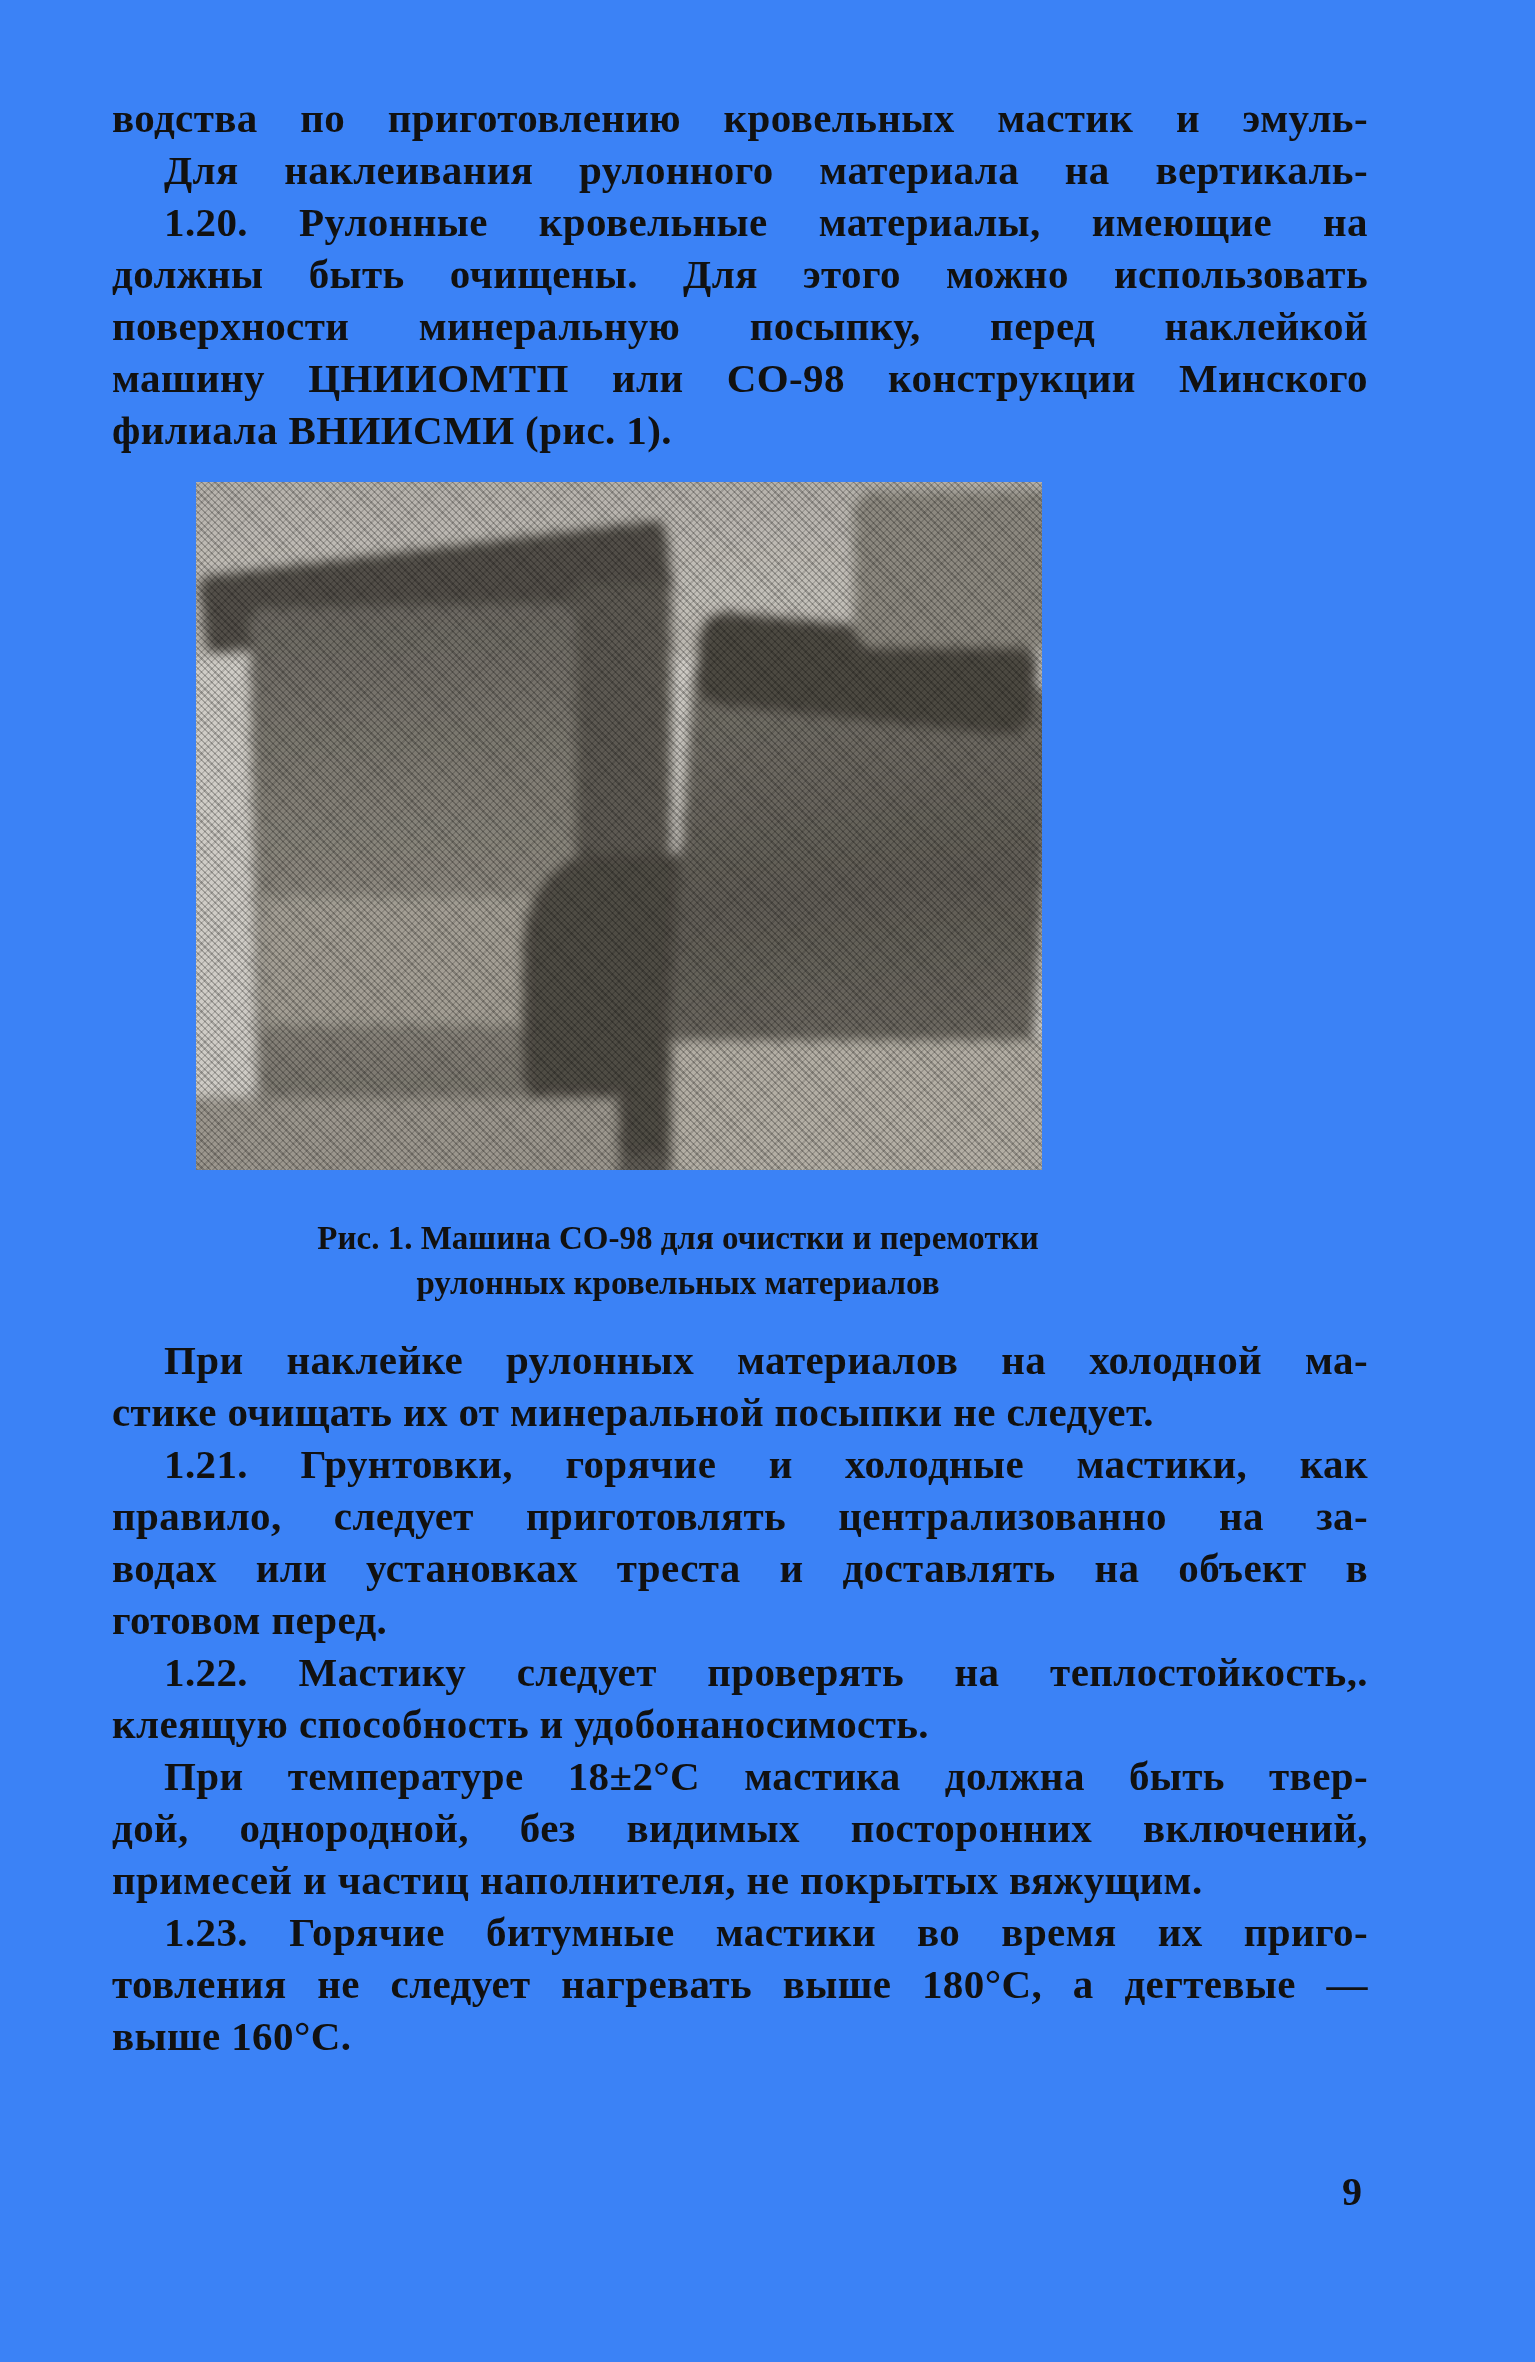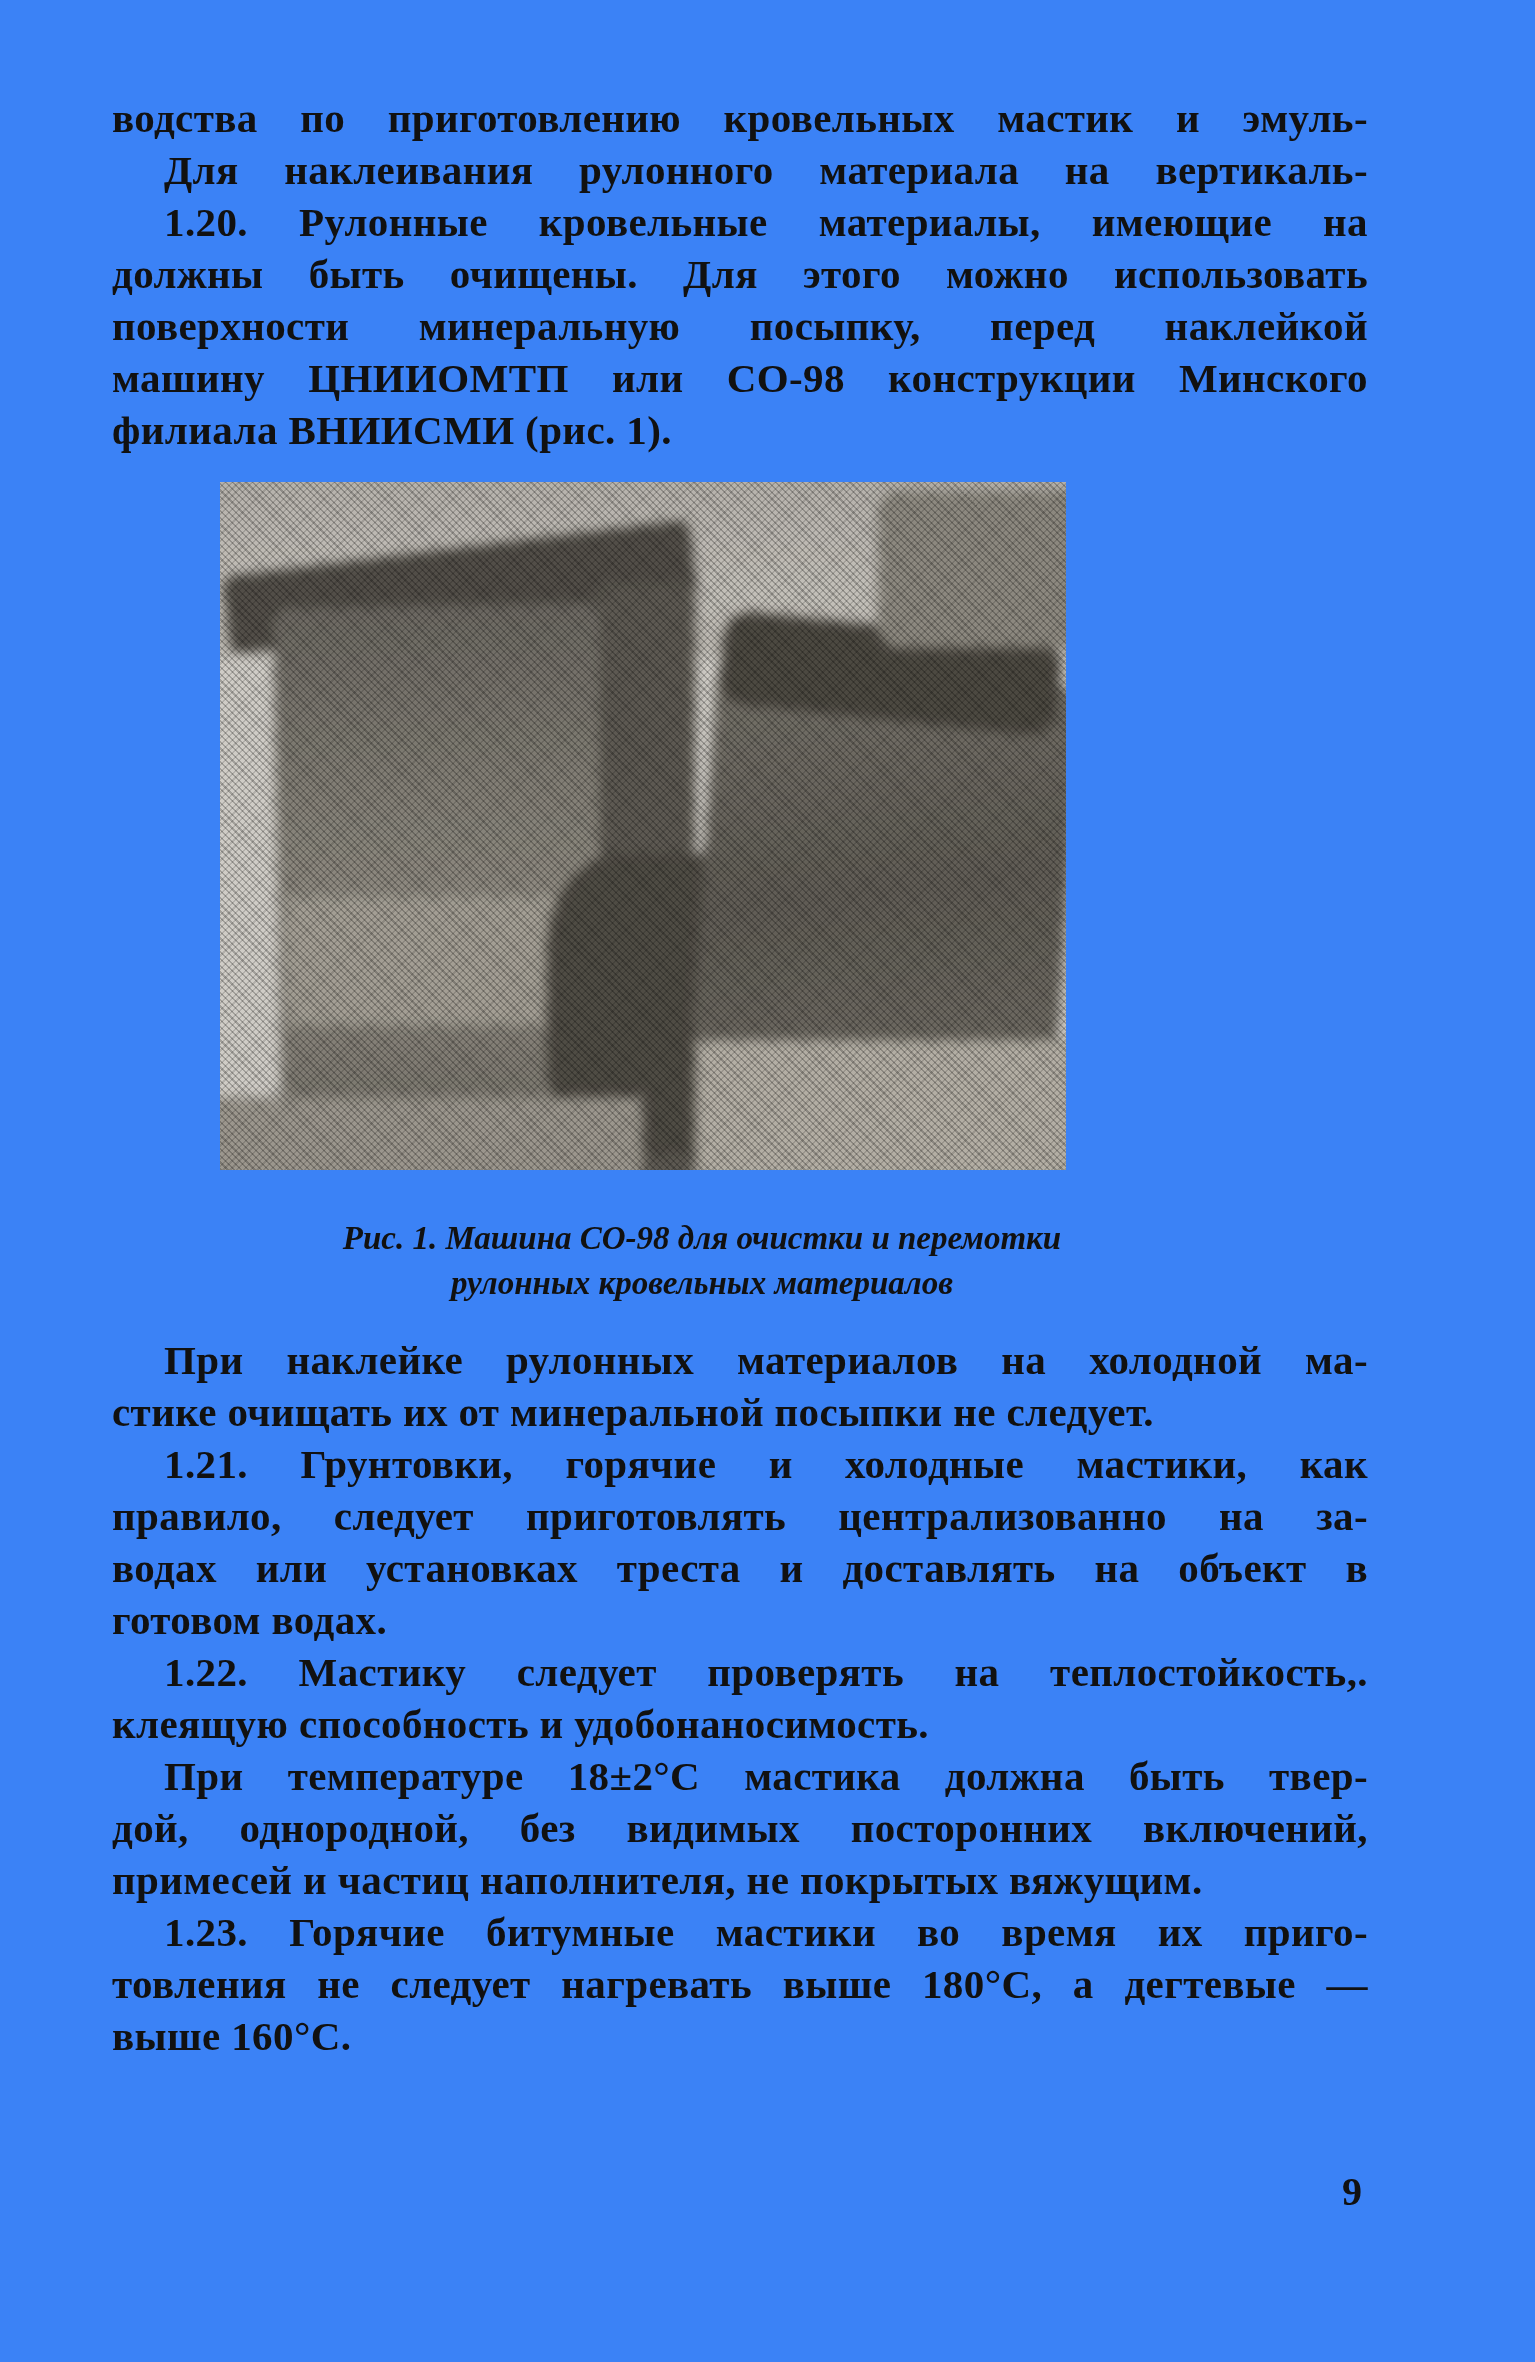--- a/index.html
+++ b/index.html
@@ -23,21 +23,21 @@
     font-weight:bold;
     letter-spacing:0.4px;
     text-align:justify;
     text-align-last:justify;
     white-space:normal;
   }
   .line.last { text-align-last:left; }
   .line.indent { text-indent:52px; }
 
   
-  .figure-wrap { margin:26px 0 0 108px; width:964px;font-style:italic; }
+  .figure-wrap { margin:26px 0 0 84px; width:964px; }
   .photo {
     position:relative;
     width:846px; height:688px;
     background:#cfccc6;
     overflow:hidden;
   }
   .photo .shapes { position:absolute; inset:-12px; filter:blur(6px) contrast(0.92); }
   .photo .shapes div { position:absolute; }
   .sh-sky        { left:0; top:0; width:105%; height:26%; background:linear-gradient(180deg,#b9b5ae,#c9c5be 70%,#bdb9b1); }
   .sh-lid        { left:2%;  top:11%; width:54%; height:11%; background:#4e4a43; transform:rotate(-7deg); border-radius:10px; }
@@ -111,21 +111,21 @@
         <div>рулонных кровельных материалов</div>
       </div>
     </div>
 
     <div class="bottom-block">
         <div class="line indent">При наклейке рулонных материалов на холодной ма-</div>
         <div class="line last">стике очищать их от минеральной посыпки не следует.</div>
         <div class="line indent">1.21. Грунтовки, горячие и холодные мастики, как</div>
         <div class="line">правило, следует приготовлять централизованно на за-</div>
         <div class="line">водах или установках треста и доставлять на объект в</div>
-        <div class="line last">готовом водах.</div>
+        <div class="line last">готовом перед.</div>
         <div class="line indent">1.22. Мастику следует проверять на теплостойкость,.</div>
         <div class="line last">клеящую способность и удобонаносимость.</div>
         <div class="line indent">При температуре 18±2°С мастика должна быть твер-</div>
         <div class="line">дой, однородной, без видимых посторонних включений,</div>
         <div class="line last">примесей и частиц наполнителя, не покрытых вяжущим.</div>
         <div class="line indent">1.23. Горячие битумные мастики во время их приго-</div>
         <div class="line">товления не следует нагревать выше 180°С, а дегтевые —</div>
         <div class="line last">выше 160°С.</div>
       </div>
 

